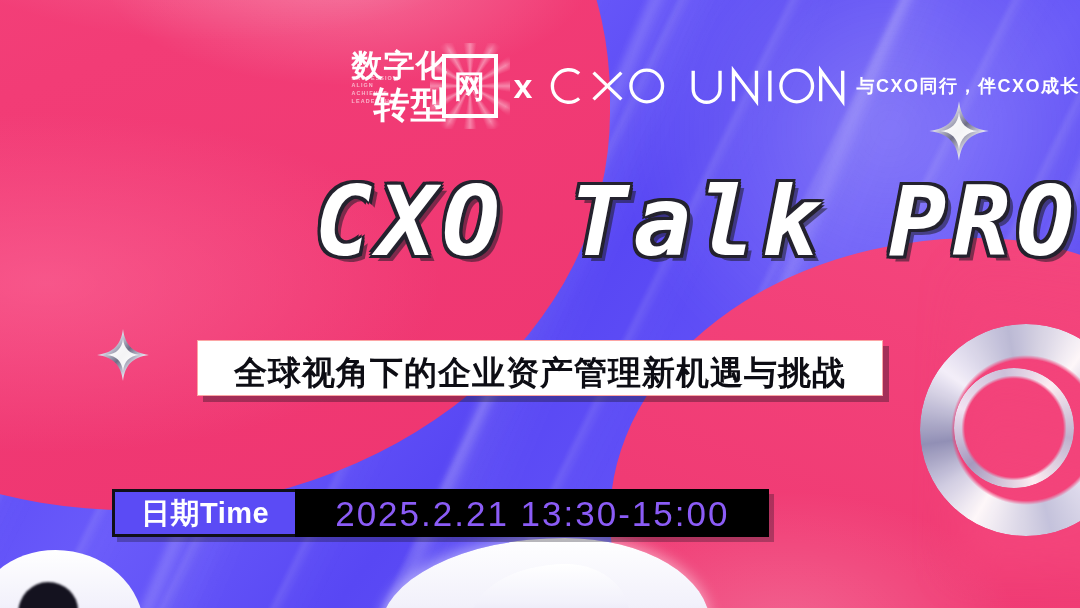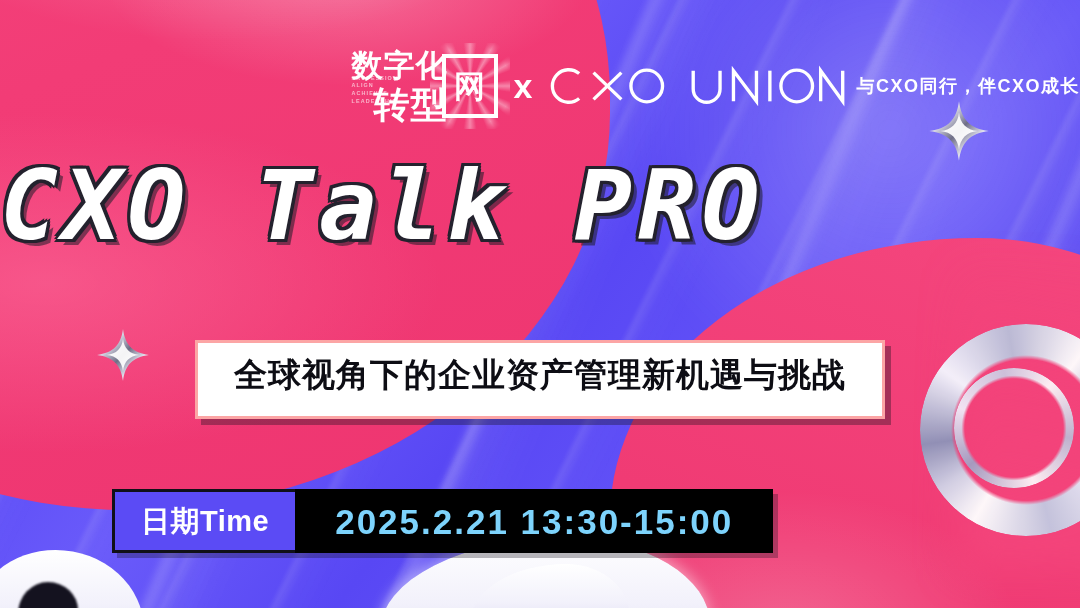--- a/index.html
+++ b/index.html
@@ -289,22 +289,22 @@
     font-weight: 800;
     letter-spacing: 1.5px;
     line-height: 1;
     white-space: nowrap;
   }
 
   
   .title {
     position: absolute;
     left: 0; right: 0;
-    top: 158px;
-    text-align: left;
+    top: 174px;
+    text-align: right;
     font-family: "DejaVu Sans Mono", "Liberation Mono", monospace;
     font-size: 96px;
     font-weight: 700;
     font-style: italic;
     line-height: 1;
     color: #ffffff;
     letter-spacing: 6px;
     white-space: nowrap;
     text-shadow:
        3px 0 0 #24222e,  -3px 0 0 #24222e,
@@ -319,41 +319,41 @@
   
   .subtitle-wrap {
     position: absolute;
     left: 50%;
     transform: translateX(-50%);
     top: 340px;
   }
   .subtitle-box {
     position: relative;
     background: #ffffff;
-    border: 3px solid #fca5a5;
+    border: 1px solid #fca5a5;
     box-shadow: 6px 6px 0 rgba(20,18,30,.35);
-    padding: 13px 36px 22px;
+    padding: 13px 36px 3px;
   }
   .subtitle-text {
     color: #0d0d14;
     font-size: 33px;
     font-weight: 900;
     letter-spacing: 1px;
     line-height: 1.15;
     white-space: nowrap;
   }
 
   
   .date-bar {
     position: absolute;
     left: 112px;
     top: 489px;
     display: flex;
     align-items: stretch;
-    height: 64px;
+    height: 48px;
     box-shadow: 5px 5px 0 rgba(20,18,30,.30);
   }
   .date-label {
     background: #5B4BF5;
     border: 3px solid #101018;
     border-right: none;
     display: flex;
     align-items: center;
     justify-content: center;
     padding: 0 26px;
@@ -368,23 +368,23 @@
     white-space: nowrap;
   }
   .date-value {
     background: #000000;
     display: flex;
     align-items: center;
     justify-content: center;
     padding: 0 40px;
   }
   .date-value-text {
-    color: #7dd3fc;
+    color: #8b5cf6;
     font-size: 35px;
-    font-weight: 700;
+    font-weight: 400;
     letter-spacing: 2px;
     line-height: 1;
     white-space: nowrap;
     font-family: "Liberation Sans", "DejaVu Sans", sans-serif;
   }
 </style>
 </head>
 <body>
 
 <div id="poster">

